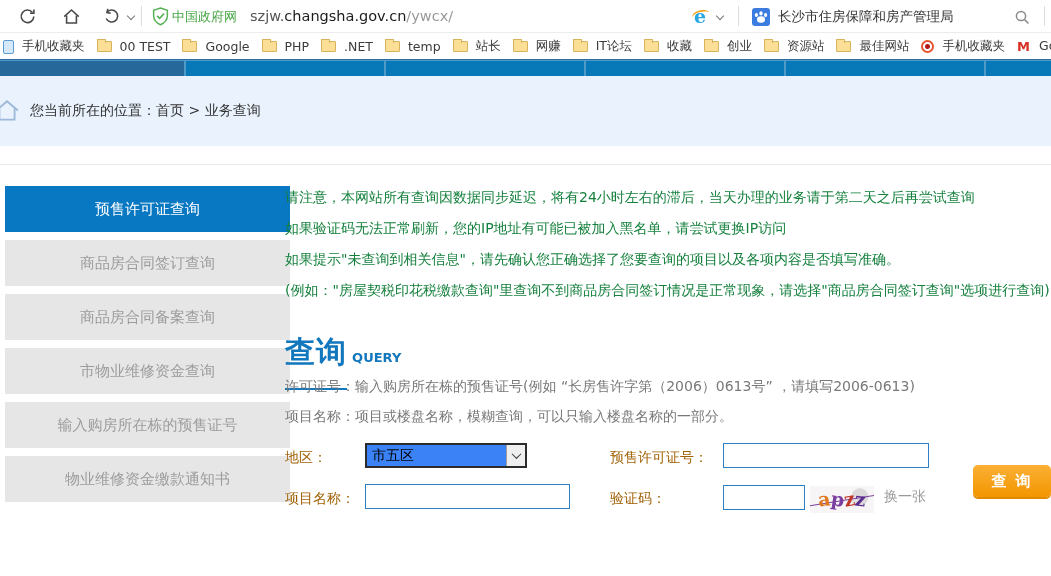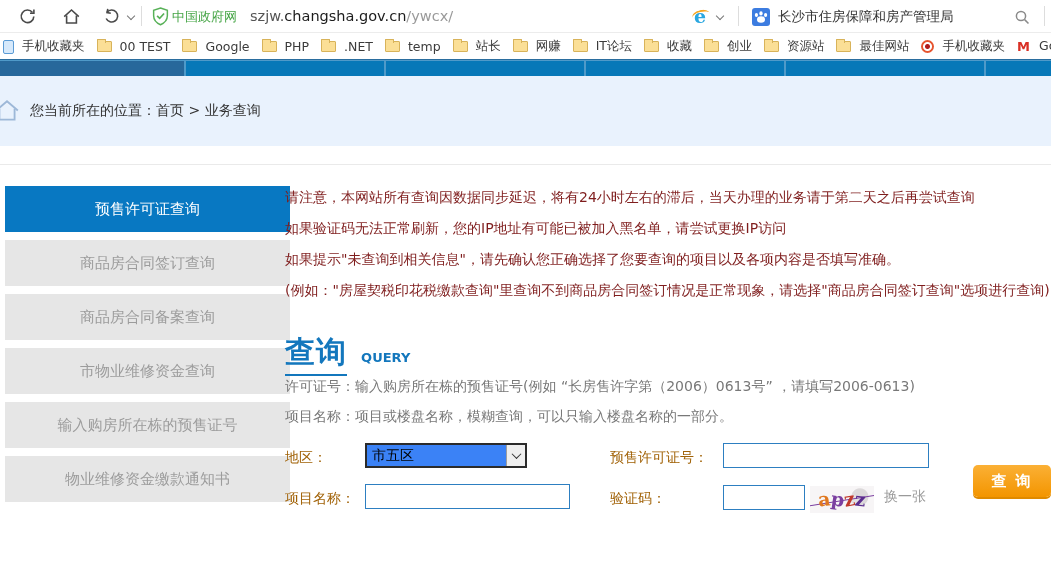--- a/index.html
+++ b/index.html
@@ -56,26 +56,26 @@
   #hairline { position:absolute; left:0; top:164px; width:1051px; height:1px; background:#eaeaea; }
 
   
   #sidebar { position:absolute; left:5px; top:186px; width:285px; }
   .side-item { height:46px; margin-bottom:8px; background:#e6e6e6; display:flex; align-items:center;
                justify-content:center; font-size:15px; color:#9c9c9c; cursor:pointer; }
   .side-item.active { background:#0878c2; color:#fff; }
 
   
   #notices { position:absolute; left:285px; top:182px; width:760px; }
-  .notice-line { height:31px; display:flex; align-items:center; font-size:14px; color:#7f1d1d; white-space:nowrap; }
+  .notice-line { height:31px; display:flex; align-items:center; font-size:14px; color:#15803d; white-space:nowrap; }
 
   #query-heading { position:absolute; left:285px; top:332px; }
   #query-title { display:inline-block; font-size:30px; font-weight:bold; color:#1377bd;
-                 border-bottom:2px solid #1377bd; padding-bottom:1px; letter-spacing:1px; }
-  #query-sub { display:inline-block; font-size:13px; font-weight:bold; color:#1377bd; margin-left:9px; }
+                 border-bottom:2px solid #1377bd; padding-bottom:15px; letter-spacing:1px; }
+  #query-sub { display:inline-block; font-size:13px; font-weight:bold; color:#1377bd; }
 
   #tips { position:absolute; left:285px; top:372px; width:760px; }
   .tip-line { height:30px; display:flex; align-items:center; font-size:14px; color:#787878; white-space:nowrap; }
 
   .f-label { position:absolute; font-size:14px; color:#a16207; }
   .f-input { position:absolute; border:1px solid #2d7fc1; background:#fff; font-size:14px; color:#222; padding:0 4px; outline:none; }
 
   #region-select { position:absolute; left:365px; top:443px; width:162px; height:25px; border:2px solid #2b2b2b;
                    background:#3b82f6; cursor:pointer; display:flex; align-items:center; }
   #region-value { flex:1; font-size:14px; color:#000; padding-left:5px; }

